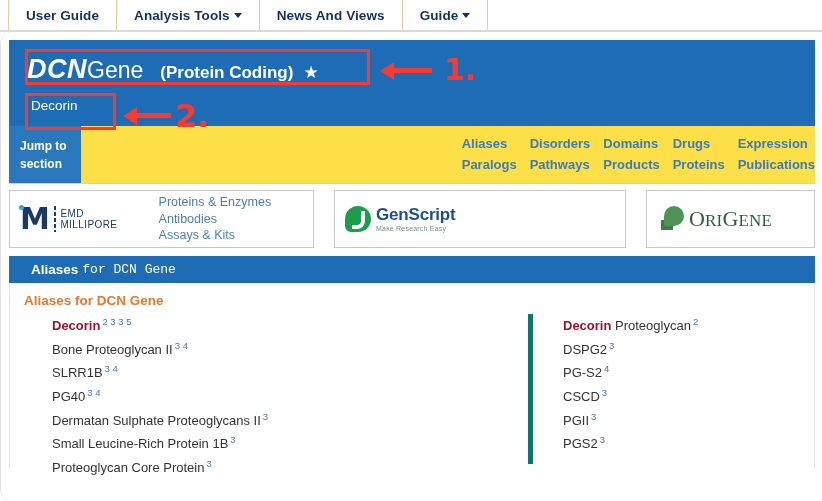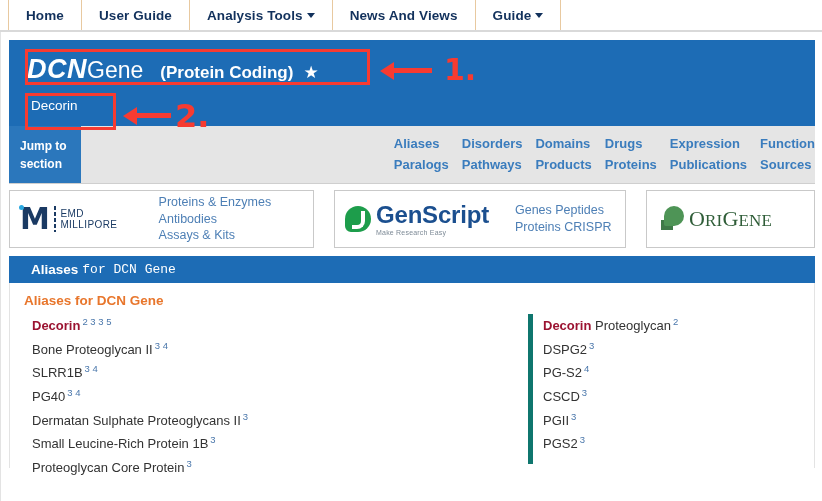--- a/index.html
+++ b/index.html
@@ -48,20 +48,21 @@
     border-top: 5px solid #12315c;
   }
 
   
   .page {
     position: relative;
     padding: 8px 0 0 8px;
     box-sizing: border-box;
     border-left: 1px solid #e3e3e3;
     height: 469px;
+    border-radius: 12px;
   }
 
   
   .gene-header {
     background: #1d6cb5;
     height: 86px;
     width: 806px;
     position: relative;
     box-sizing: border-box;
   }
@@ -147,21 +148,21 @@
     line-height: 1;
   }
   .anno-num-1 { left: 435px; top: 15px; }
   .anno-num-2 { left: 166px; top: 60px; font-size: 32px; }
 
   
   .jump-wrap {
     width: 806px;
     display: flex;
     border-bottom: 1px solid #cfcfcf;
-    background: #e5e5e5;
+    background: #fde047;
     box-sizing: border-box;
     height: 58px;
   }
   .jump-tab {
     width: 72px;
     background: #2b77bc;
     color: #ffffff;
     font-size: 12px;
     font-weight: bold;
     display: flex;
@@ -264,21 +265,21 @@
     content: "";
     position: absolute;
     left: 7px; top: 5px;
     width: 9px; height: 14px;
     border-right: 4px solid #ffffff;
     border-bottom: 4px solid #ffffff;
     border-bottom-right-radius: 8px;
   }
   .gen-words { display: flex; flex-direction: column; line-height: 1; }
   .gen-name {
-    font-size: 24px;
+    font-size: 17px;
     font-weight: bold;
     color: #1b4f8f;
     letter-spacing: -.2px;
   }
   .gen-tag {
     font-size: 7px;
     color: #7d8a96;
     margin-top: 2px;
     letter-spacing: .2px;
   }
@@ -353,39 +354,37 @@
     box-sizing: border-box;
   }
   .alias-col-left  { width: 518px; }
   .alias-col-right { width: 286px; border-left: 5px solid #0f766e; padding-left: 10px; }
 
   .alias-item {
     font-size: 13px;
     color: #333333;
     line-height: 1.72;
     white-space: nowrap;
+    margin-left: 20px;
   }
   .alias-item .primary {
     color: #9b1331;
     font-weight: bold;
   }
   .alias-item sup {
     color: #4a77ab;
     font-size: 9.5px;
     margin-left: 2px;
     vertical-align: super;
   }
 </style>
 </head>
 <body>
 
 <div class="topnav">
-  <div class="nav-item">
-    <span>Home</span>
-  </div>
   <div class="nav-item">
     <span>User Guide</span>
   </div>
   <div class="nav-item">
     <span>Analysis Tools</span>
     <span class="caret"></span>
   </div>
   <div class="nav-item">
     <span>News And Views</span>
   </div>
@@ -440,24 +439,20 @@
         <a>Domains</a>
         <a>Products</a>
       </div>
       <div class="jump-col">
         <a>Drugs</a>
         <a>Proteins</a>
       </div>
       <div class="jump-col">
         <a>Expression</a>
         <a>Publications</a>
-      </div>
-      <div class="jump-col">
-        <a>Function</a>
-        <a>Sources</a>
       </div>
     </div>
   </div>
 
   <div class="sponsors">
 
     <div class="sponsor-card card-milli">
       <div class="milli-logo">
         <span class="milli-m">M<span class="dot"></span></span>
         <span class="milli-bars"></span>
@@ -469,23 +464,20 @@
       </div>
     </div>
 
     <div class="sponsor-card card-gen">
       <div class="gen-logo">
         <span class="gen-mark"></span>
         <span class="gen-words">
           <span class="gen-name">GenScript</span>
           <span class="gen-tag">Make Research Easy</span>
         </span>
-      </div>
-      <div class="sponsor-text one-line">
-        <div>Genes Peptides Proteins CRISPR</div>
       </div>
     </div>
 
     <div class="sponsor-card card-ori">
       <div class="ori-logo">
         <span class="ori-mark"></span>
         <span class="ori-name"><span>O</span><span class="small">RI</span><span>G</span><span class="small">ENE</span></span>
       </div>
     </div>
 

